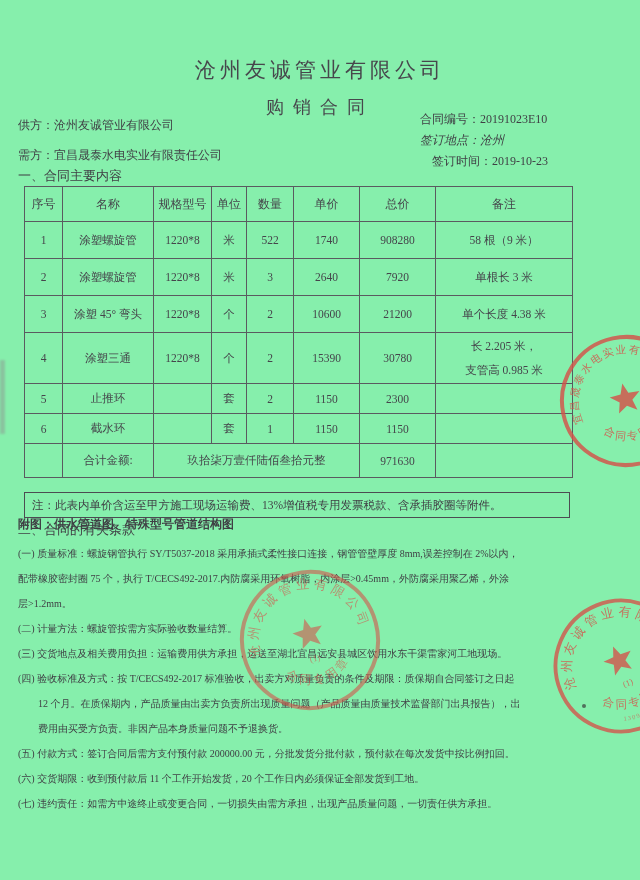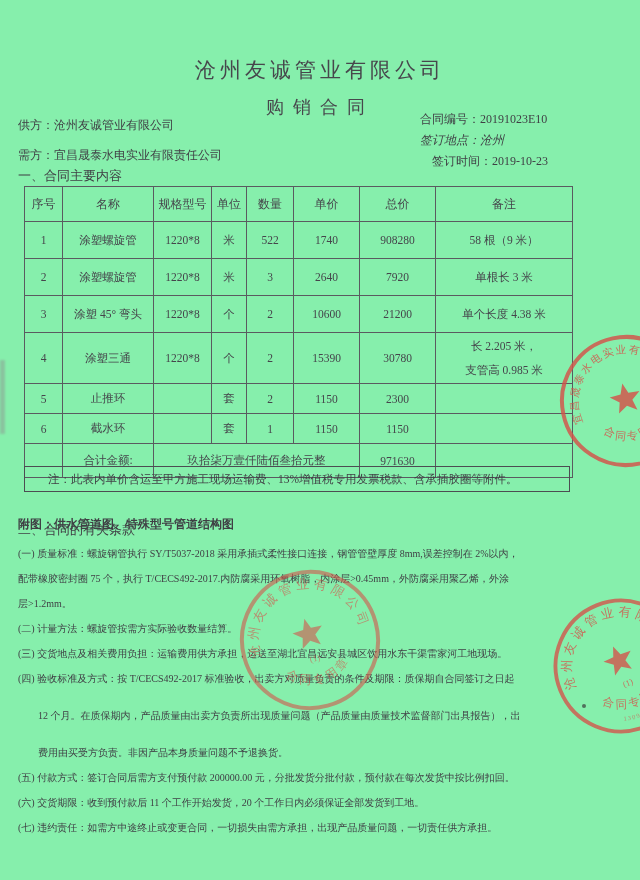--- a/index.html
+++ b/index.html
@@ -26,30 +26,30 @@
     border-collapse:collapse; table-layout:fixed;
     font-size:11.5px; color:#45454b;
   }
   table.items th, table.items td {
     border:1px solid var(--line); text-align:center; vertical-align:middle;
     padding:1px 2px; font-weight:normal; overflow:hidden;
   }
   table.items { border:1.5px solid #4c4c52; }
   table.items th { height:32px; font-size:12px; }
   .note-box {
-    left:24px; top:466px; width:546px; height:26px;
+    left:24px; top:492px; width:546px; height:26px;
     border:1.5px solid #4c4c52; display:flex; align-items:center;
-    padding-left:23px; box-sizing:border-box; white-space:nowrap; font-size:11.5px;
+    padding-left:7px; box-sizing:border-box; white-space:nowrap; font-size:11.5px;
   }
   .attachment { left:18px; top:516px; font-size:12px; white-space:nowrap;font-weight:bold; }
   .terms {
     left:18px; top:541px; width:610px;
   }
   .term-line { line-height:25px; white-space:nowrap; font-size:10px; }
-  .term-line.indent { padding-left:20px;margin-top:12px; }
+  .term-line.indent { padding-left:20px; }
   .stamp { position:absolute; pointer-events:none; }
   .stamp text { font-family:"Liberation Serif","DejaVu Serif",serif; }
   .artifact-strip {
     left:0; top:360px; width:5px; height:74px;
     background:#8f8f8f; opacity:.45; filter:blur(1px);
   }
   .artifact-dot {
     left:582px; top:704px; width:4px; height:4px;
     background:#3a3a3a; border-radius:50%; opacity:.7;
   }

